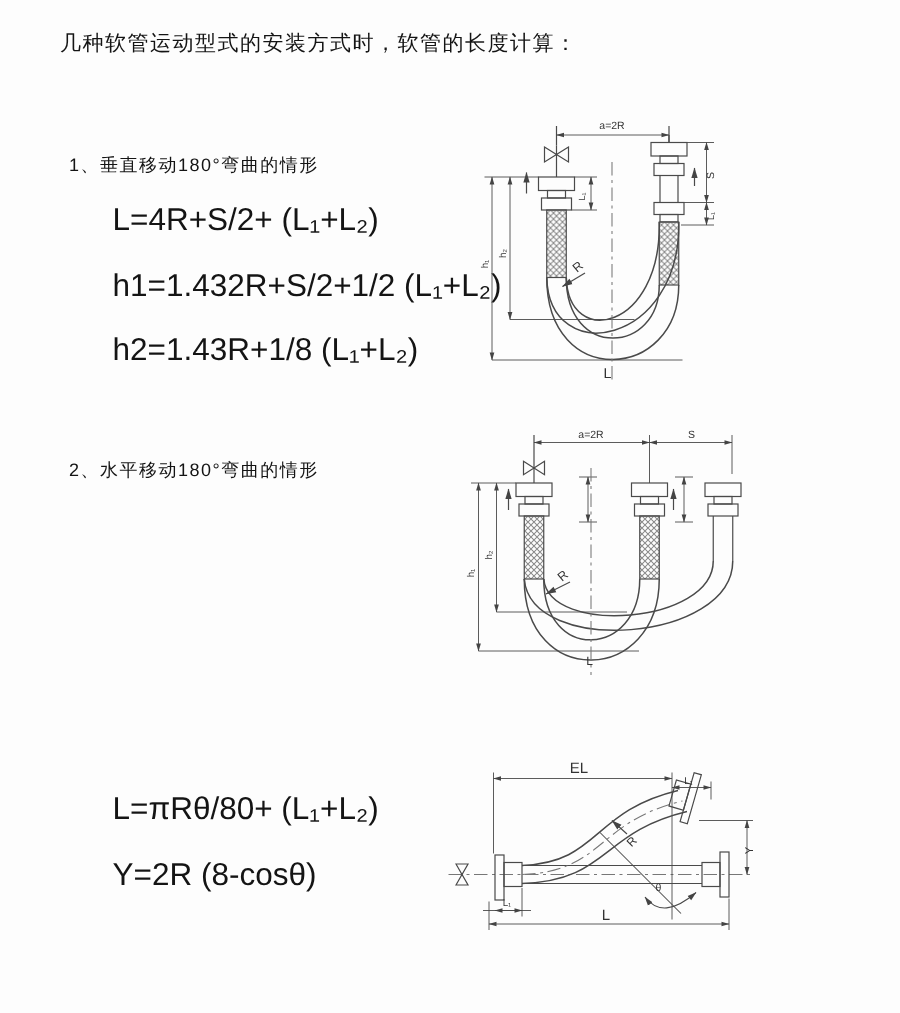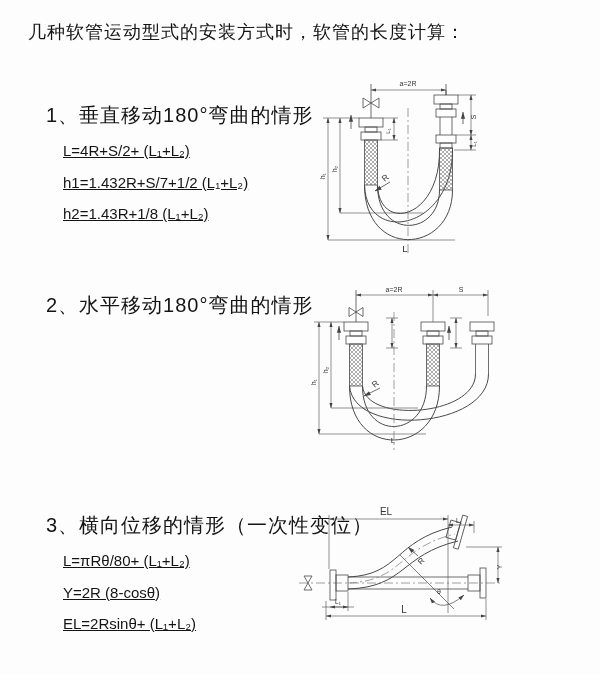--- a/index.html
+++ b/index.html
@@ -1,54 +1,52 @@
 <!DOCTYPE html>
 <html><head>
 <meta charset="utf-8">
 <style>
   html,body{margin:0;padding:0;}
   body{
     width:600px;height:675px;position:relative;overflow:hidden;
     background:#fdfdfd;color:#141414;
     font-family:"Liberation Sans","DejaVu Sans",sans-serif;
   }
-  .title{position:absolute;left:28px;top:20px;font-size:18px;letter-spacing:1px;}
+  .title{position:absolute;left:40px;top:20px;font-size:14px;letter-spacing:1px;}
   .section{position:absolute;left:46px;}
-  .heading{font-size:20px;letter-spacing:1px;margin:0;font-weight:400;}
+  .heading{font-size:12px;letter-spacing:1px;margin:0;font-weight:400;}
   .formulas{margin-top:6px;}
-  .formula{font-size:15px;margin:0;padding-left:17px;line-height:31.5px;white-space:pre;text-decoration:underline;}
+  .formula{font-size:21px;margin:12px;padding-left:17px;line-height:31.5px;white-space:pre;}
   svg{position:absolute;}
   svg text{fill:#333;}
 </style>
 </head>
 <body>
 
 <div class="title">几种软管运动型式的安装方式时，软管的长度计算：</div>
 
 <div class="section" style="top:102px">
   <p class="heading">1、垂直移动180°弯曲的情形</p>
   <div class="formulas">
     <p class="formula">L=4R+S/2+ (L₁+L₂)</p>
-    <p class="formula">h1=1.432R+S/7+1/2 (L₁+L₂)</p>
+    <p class="formula">h1=1.432R+S/2+1/2 (L₁+L₂)</p>
     <p class="formula">h2=1.43R+1/8 (L₁+L₂)</p>
   </div>
 </div>
 
-<div class="section" style="top:292px">
+<div class="section" style="top:305px">
   <p class="heading">2、水平移动180°弯曲的情形</p>
   <div class="formulas">
   </div>
 </div>
 
 <div class="section" style="top:512px">
-  <p class="heading">3、横向位移的情形（一次性变位）</p>
   <div class="formulas">
     <p class="formula">L=πRθ/80+ (L₁+L₂)</p>
     <p class="formula">Y=2R (8-cosθ)</p>
-    <p class="formula">EL=2Rsinθ+ (L₁+L₂)</p>
   </div>
 </div>
 
 <svg style="left:313px;top:70px" width="264" height="190" viewBox="0 0 264 190">
   <defs>
     <marker id="m1" viewBox="0 0 10 8" refX="9.5" refY="4" markerWidth="9" markerHeight="7" orient="auto-start-reverse">
       <path d="M0,1 L10,4 L0,7 Z" fill="#444"></path>
     </marker>
     <pattern id="hatch1" width="4" height="4" patternUnits="userSpaceOnUse">
       <path d="M0,0 L4,4 M4,0 L0,4" stroke="#8a8a8a" stroke-width="0.7"></path>

